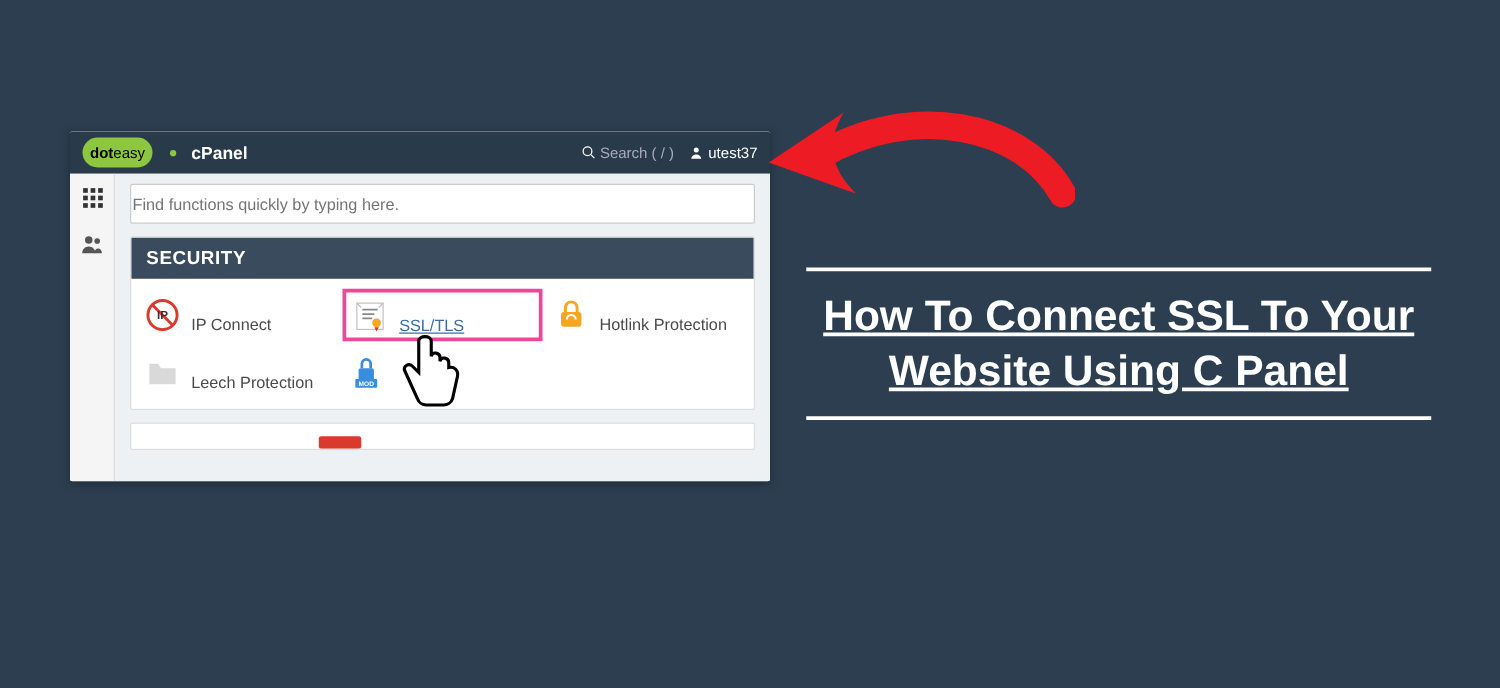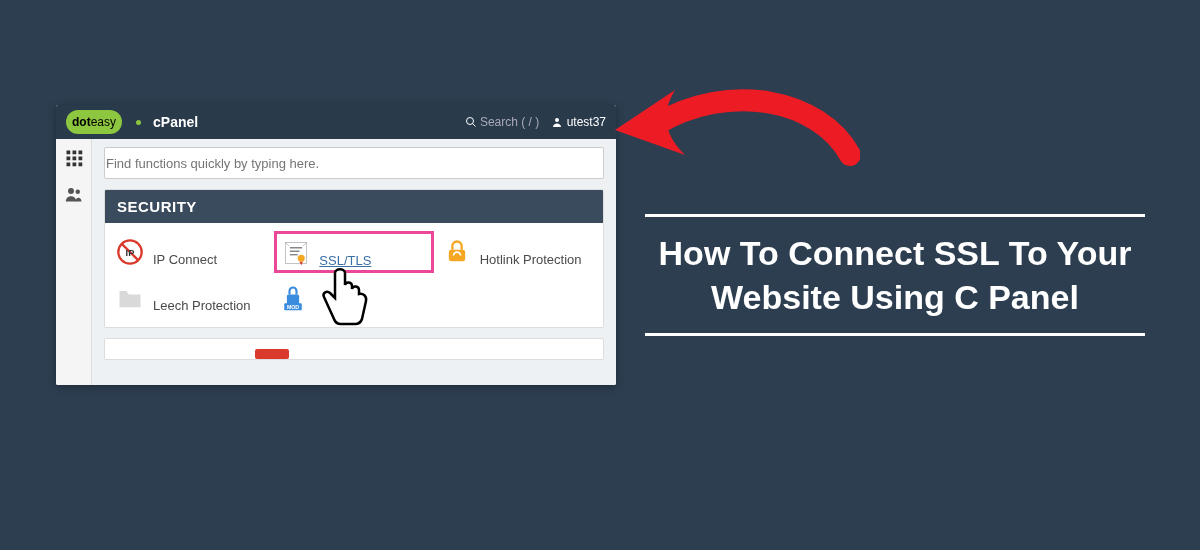--- a/index.html
+++ b/index.html
@@ -109,20 +109,21 @@
     top:263px;
     pointer-events:none;
   }
   .title-block {
     position:absolute;
     left:620px;
     top:200px;
     width:550px;
     color:#fff;
     text-align:center;
+    text-decoration:underline;
   }
   .title-divider {
     height:3px;
     background:#fff;
     margin:14px auto;
     width:500px;
   }
   .title-text {
     font-size:34px;
     font-weight:700;

